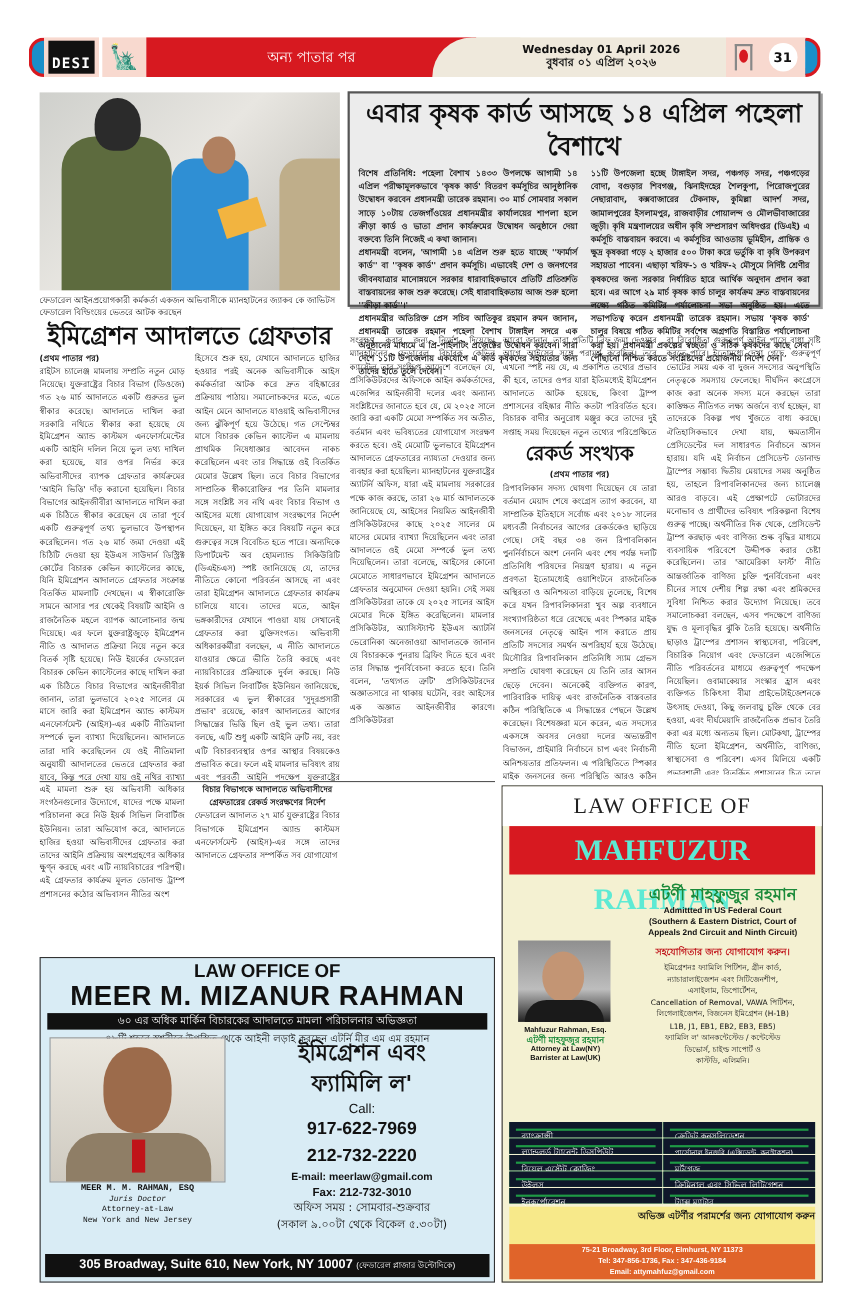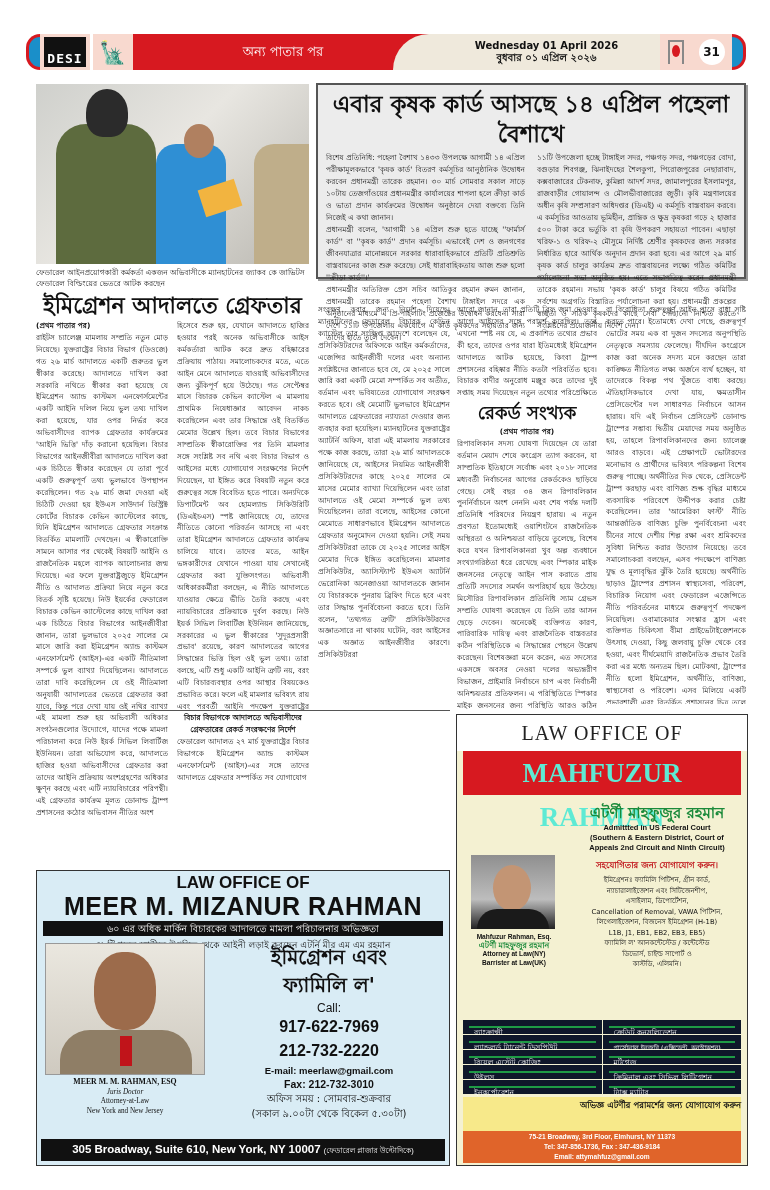--- a/index.html
+++ b/index.html
@@ -30,21 +30,21 @@
   .photo .detainee { position: absolute; left: 120px; top: 60px; width: 70px; height: 120px; background: #2f8fd4; border-radius: 20px 20px 0 0; }
   .photo .detainee-head { position: absolute; left: 148px; top: 40px; width: 30px; height: 34px; background: #b08060; border-radius: 50%; }
   .photo .folder { position: absolute; left: 165px; top: 100px; width: 38px; height: 28px; background: #f2b440; transform: rotate(-18deg); }
   .photo .agent-right { position: absolute; right: 0; top: 60px; width: 55px; height: 120px; background: #bfae8a; border-radius: 20px 0 0 0; }
   .caption { position: absolute; left: 36px; top: 267px; width: 273px; font-size: 7.5px; line-height: 11px; color: #111; }
 
   
   .lead-box { position: absolute; left: 316px; top: 83px; width: 430px; height: 196px; border: 2px solid #555; background: #ececec; padding: 4px 8px; box-shadow: 2px 2px 0 #999; }
   .lead-title { font-family: "DejaVu Serif", serif; font-size: 23px; font-weight: bold; text-align: center; line-height: 30px; color: #111; margin-bottom: 3px; }
   .lead-cols { display: flex; gap: 12px; }
-  .lead-col { flex: 1; font-size: 7.4px; line-height: 12px; text-align: justify; }
+  .lead-col { flex: 1; font-size: 7.4px; line-height: 12px; text-align: justify; font-weight: bold; }
 
   
   .headline2 { position: absolute; left: 36px; top: 288px; width: 273px; font-family: "DejaVu Serif", serif; font-size: 22px; font-weight: bold; text-align: center; }
   .col { position: absolute; font-size: 7.4px; line-height: 11.9px; text-align: justify; overflow: hidden; }
   .col p { margin: 0; }
   .col .kicker { font-weight: bold; }
   .subhead { font-weight: bold; text-align: center; }
   .section-head { font-family: "DejaVu Serif", serif; font-size: 18px; font-weight: bold; text-align: center; line-height: 26px; }
   .col-rule { position: absolute; height: 1px; background: #555; }
 
@@ -67,21 +67,21 @@
   
   .ad1 { position: absolute; left: 36px; top: 870px; width: 414px; height: 296px; border: 1px solid #333; background: #d9ecf5; }
   .ad1-top { text-align: center; font-family: "Liberation Sans", sans-serif; font-weight: bold; font-size: 17px; line-height: 20px; margin-top: 2px; }
   .ad1-name { text-align: center; font-family: "Liberation Sans", sans-serif; font-weight: bold; font-size: 25px; line-height: 26px; letter-spacing: 0.5px; }
   .ad1-black { margin: 2px 6px 0; background: #111; color: #fff; font-size: 9.5px; text-align: center; line-height: 15px; }
   .ad1-line2 { text-align: center; font-size: 9px; line-height: 14px; margin-top: 2px; }
   .ad1-photo { position: absolute; left: 8px; top: 72px; width: 160px; height: 132px; background: linear-gradient(180deg, #eae7df 0%, #cfcac0 100%); overflow: hidden; border: 1px solid #999; }
   .ad1-photo .face { position: absolute; left: 48px; top: 8px; width: 62px; height: 78px; border-radius: 45%; background: #9c6b4b; }
   .ad1-photo .suit { position: absolute; left: 14px; top: 86px; width: 132px; height: 50px; background: #8f7e66; border-radius: 30px 30px 0 0; }
   .ad1-photo .tie { position: absolute; left: 74px; top: 92px; width: 12px; height: 30px; background: #c0141a; }
-  .ad1-caption { position: absolute; left: 4px; top: 206px; width: 168px; text-align: center; font-family: Liberation Serif, serif; font-size: 7.2px; line-height: 9.5px; }
+  .ad1-caption { position: absolute; left: 4px; top: 206px; width: 168px; text-align: center; font-family: Liberation Mono, monospace; font-size: 7.2px; line-height: 9.5px; }
   .ad1-caption b { font-size: 7.8px; }
   .ad1-right { position: absolute; left: 175px; top: 72px; width: 234px; text-align: center; }
   .ad1-bn-big { font-family: "DejaVu Serif", serif; font-weight: bold; font-size: 20px; line-height: 28px; }
   .ad1-call { font-family: "Liberation Sans", sans-serif; font-size: 12px; margin-top: 2px; }
   .ad1-phone { font-family: "Liberation Sans", sans-serif; font-weight: bold; font-size: 16px; line-height: 24px; }
   .ad1-email { font-family: "Liberation Sans", sans-serif; font-weight: bold; font-size: 9.5px; margin-top: 2px; }
   .ad1-fax { font-family: "Liberation Sans", sans-serif; font-weight: bold; font-size: 10.5px; margin-top: 2px; }
   .ad1-hours { font-size: 10px; line-height: 13px; margin-top: 2px; }
   .ad1-addr { position: absolute; left: 4px; bottom: 4px; width: 404px; background: #111; color: #fff; font-family: "Liberation Sans", sans-serif; font-weight: bold; font-size: 11.5px; line-height: 20px; text-align: center; }
   .ad1-addr small { font-weight: normal; font-size: 7.5px; }

